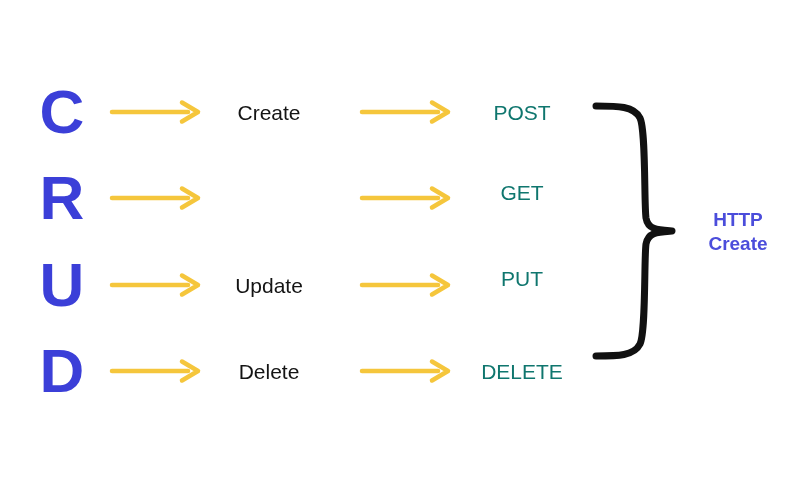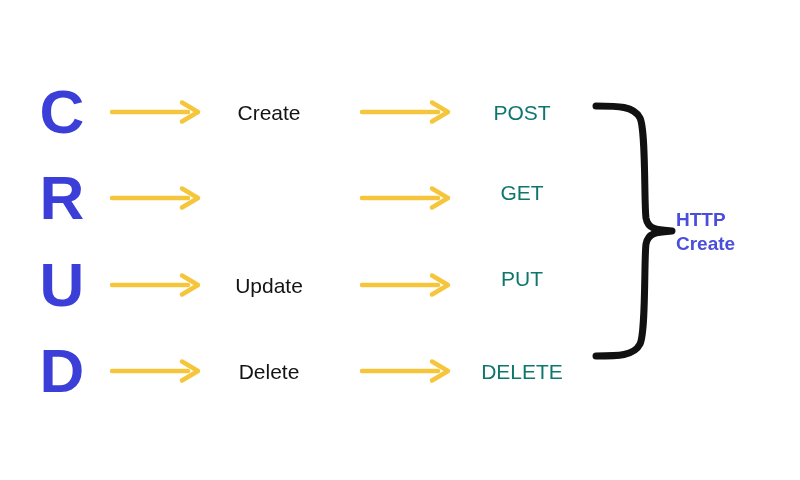--- a/index.html
+++ b/index.html
@@ -84,20 +84,21 @@
     height: 262px;
   }
   #brace svg { display: block; }
 
   
   #http-methods {
     position: absolute;
     left: 676px;
     top: 208px;
     width: 124px;
+    text-align: center;
     font-family: "Liberation Sans", sans-serif;
     font-size: 19px;
     font-weight: 700;
     color: #4b4ddb;
     line-height: 1.25;
   }
   #http-methods .line { display: block; white-space: nowrap; }
 </style>
 </head>
 <body>

